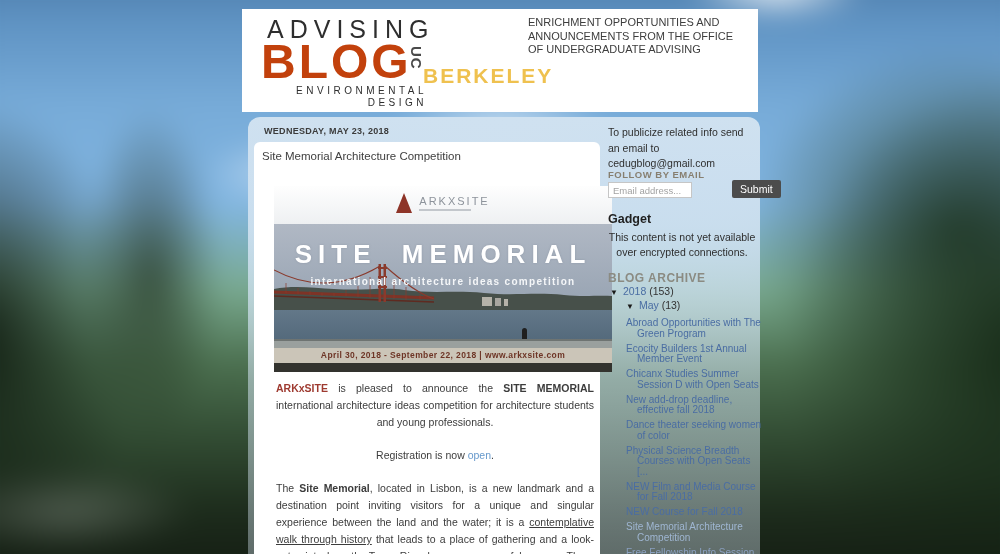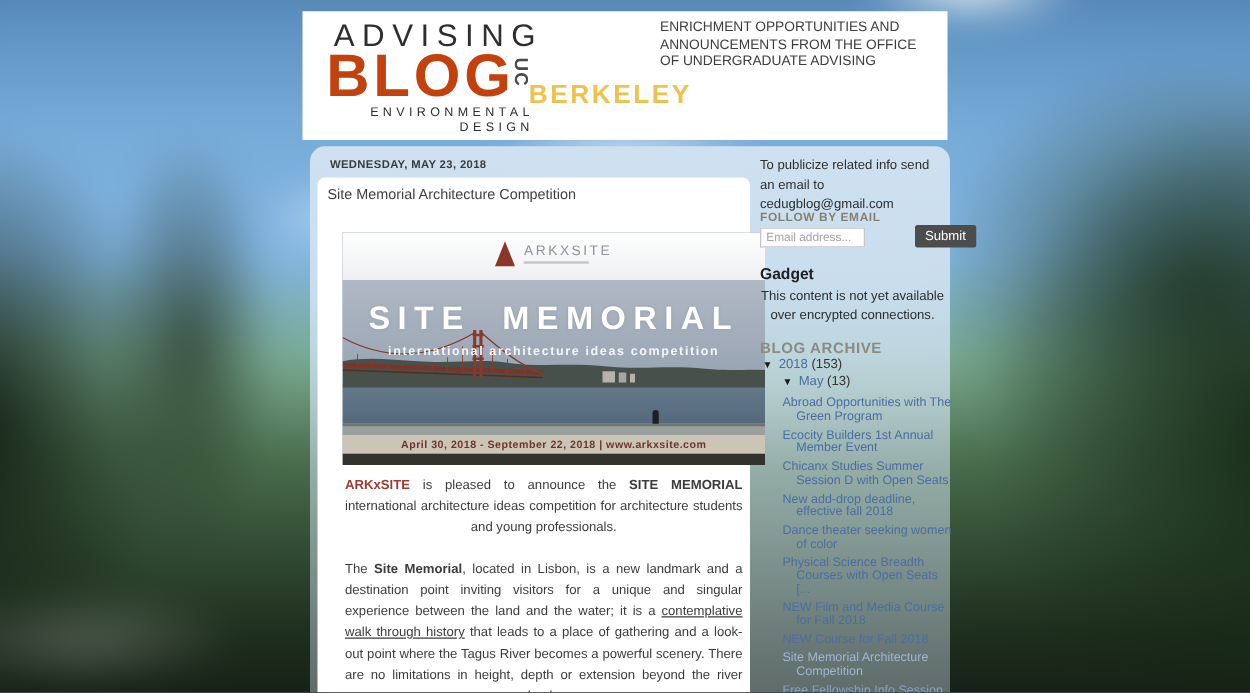--- a/index.html
+++ b/index.html
@@ -139,20 +139,21 @@
           <div class="ark-tag"></div>
         </div>
       </div>
       <div class="hero-title">SITE MEMORIAL</div>
       <div class="hero-sub">international architecture ideas competition</div>
       <div class="hero-footer">April 30, 2018 - September 22, 2018 | www.arkxsite.com</div>
     </div>
 
     <div class="post-body">
       <p><span class="brand-red">ARKxSITE</span><span> is pleased to announce the </span><span class="b">SITE MEMORIAL</span><span> international architecture ideas competition for architecture students and young professionals.</span></p>
+      <p><span>Registration is now </span><a class="link">open</a><span>.</span></p>
       <p><span>The </span><span class="b">Site Memorial</span><span>, located in Lisbon, is a new landmark and a destination point inviting visitors for a unique and singular experience between the land and the water; it is a </span><span class="u">contemplative walk through history</span><span> that leads to a place of gathering and a look-out point where the Tagus River becomes a powerful scenery. There are no limitations in height, depth or extension beyond the river bank.</span></p>
     </div>
   </div>
 
   <div class="sidebar">
     <div class="sb-notice">To publicize related info send an email to cedugblog@gmail.com</div>
     <div class="sb-follow-head">FOLLOW BY EMAIL</div>
     <div class="sb-form">
       <input class="sb-email" type="text" placeholder="Email address..." style="">
       <button class="sb-submit">Submit</button>

